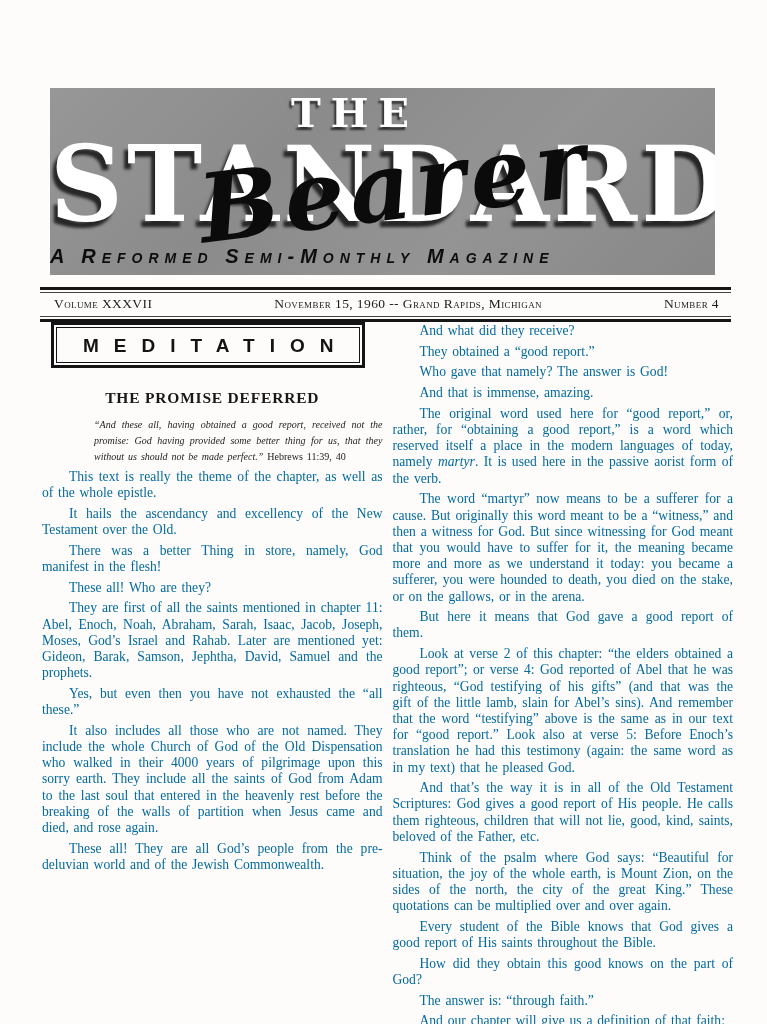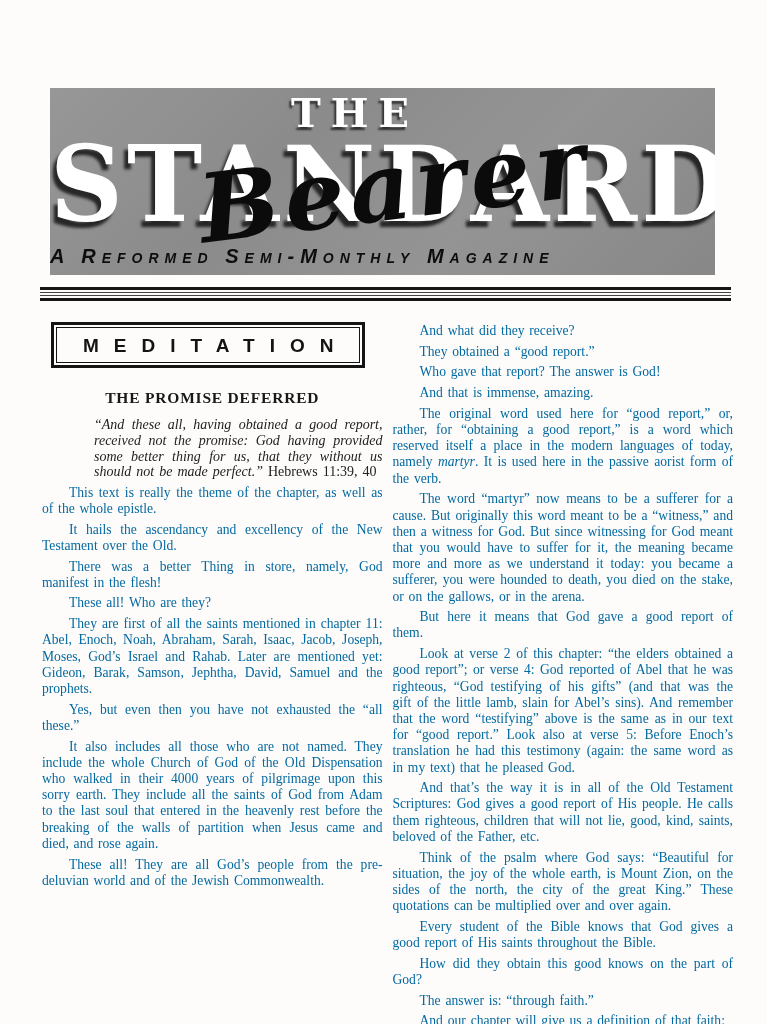--- a/index.html
+++ b/index.html
@@ -92,21 +92,21 @@
   }
 
   .article-title{
     margin:21px 0 0 0;text-align:center;
     font-weight:bold;font-size:15.5px;line-height:1.1;
     letter-spacing:0.8px;color:#181818;
   }
 
   .quote{
     margin:11px 0 0 52px;
-    font-style:italic;font-size:14px;line-height:15.8px;
+    font-style:italic;font-size:10px;line-height:15.8px;
     text-align:justify;word-spacing:1.5px;color:#222;
   }
   .quote .ref{font-style:normal;}
 
   .body-p{
     margin:4.5px 0 0 0;
     font-size:13.6px;line-height:16.2px;
     text-align:justify;text-indent:27px;
     word-spacing:1.4px;color:#0369a1;
   }
@@ -120,20 +120,25 @@
 
   <div class="masthead">
     <div class="m-the">THE</div>
     <div class="m-title">STANDARD</div>
     <div class="m-script">Bearer</div>
     <div class="m-subtitle">A Reformed Semi-Monthly Magazine</div>
   </div>
 
   <div style="position:absolute;top:278px;left:0;right:0;">
     <div class="rule-a"></div>
+    <div class="issue-line">
+      <span>Volume XXXVII</span>
+      <span>November 15, 1960 -- Grand Rapids, Michigan</span>
+      <span>Number 4</span>
+    </div>
     <div class="rule-b"></div>
   </div>
 
   <div class="columns">
 
     <div class="col">
       <div class="med-box">
         <div class="med-box-inner">MEDITATION</div>
       </div>
 
@@ -147,21 +152,21 @@
       <p class="body-p">These all! Who are they?</p>
       <p class="body-p">They are first of all the saints mentioned in chapter 11: Abel, Enoch, Noah, Abraham, Sarah, Isaac, Jacob, Joseph, Moses, God’s Israel and Rahab. Later are mentioned yet: Gideon, Barak, Samson, Jephtha, David, Samuel and the prophets.</p>
       <p class="body-p">Yes, but even then you have not exhausted the “all these.”</p>
       <p class="body-p">It also includes all those who are not named. They include the whole Church of God of the Old Dispensation who walked in their 4000 years of pilgrimage upon this sorry earth. They include all the saints of God from Adam to the last soul that entered in the heavenly rest before the breaking of the walls of partition when Jesus came and died, and rose again.</p>
       <p class="body-p">These all! They are all God’s people from the pre-deluvian world and of the Jewish Commonwealth.</p>
     </div>
 
     <div class="col">
       <p class="body-p">And what did they receive?</p>
       <p class="body-p">They obtained a “good report.”</p>
-      <p class="body-p">Who gave that report? The answer is God!</p>
+      <p class="body-p">Who gave that namely? The answer is God!</p>
       <p class="body-p">And that is immense, amazing.</p>
 
       <p class="body-p"><span>The original word used here for “good report,” or, rather, for “obtaining a good report,” is a word which reserved itself a place in the modern languages of today, namely </span><span class="it">martyr</span><span>. It is used here in the passive aorist form of the verb.</span></p>
 
       <p class="body-p">The word “martyr” now means to be a sufferer for a cause. But originally this word meant to be a “witness,” and then a witness for God. But since witnessing for God meant that you would have to suffer for it, the meaning became more and more as we understand it today: you became a sufferer, you were hounded to death, you died on the stake, or on the gallows, or in the arena.</p>
       <p class="body-p">But here it means that God gave a good report of them.</p>
       <p class="body-p">Look at verse 2 of this chapter: “the elders obtained a good report”; or verse 4: God reported of Abel that he was righteous, “God testifying of his gifts” (and that was the gift of the little lamb, slain for Abel’s sins). And remember that the word “testifying” above is the same as in our text for “good report.” Look also at verse 5: Before Enoch’s translation he had this testimony (again: the same word as in my text) that he pleased God.</p>
       <p class="body-p">And that’s the way it is in all of the Old Testament Scriptures: God gives a good report of His people. He calls them righteous, children that will not lie, good, kind, saints, beloved of the Father, etc.</p>
       <p class="body-p">Think of the psalm where God says: “Beautiful for situation, the joy of the whole earth, is Mount Zion, on the sides of the north, the city of the great King.” These quotations can be multiplied over and over again.</p>
       <p class="body-p">Every student of the Bible knows that God gives a good report of His saints throughout the Bible.</p>

